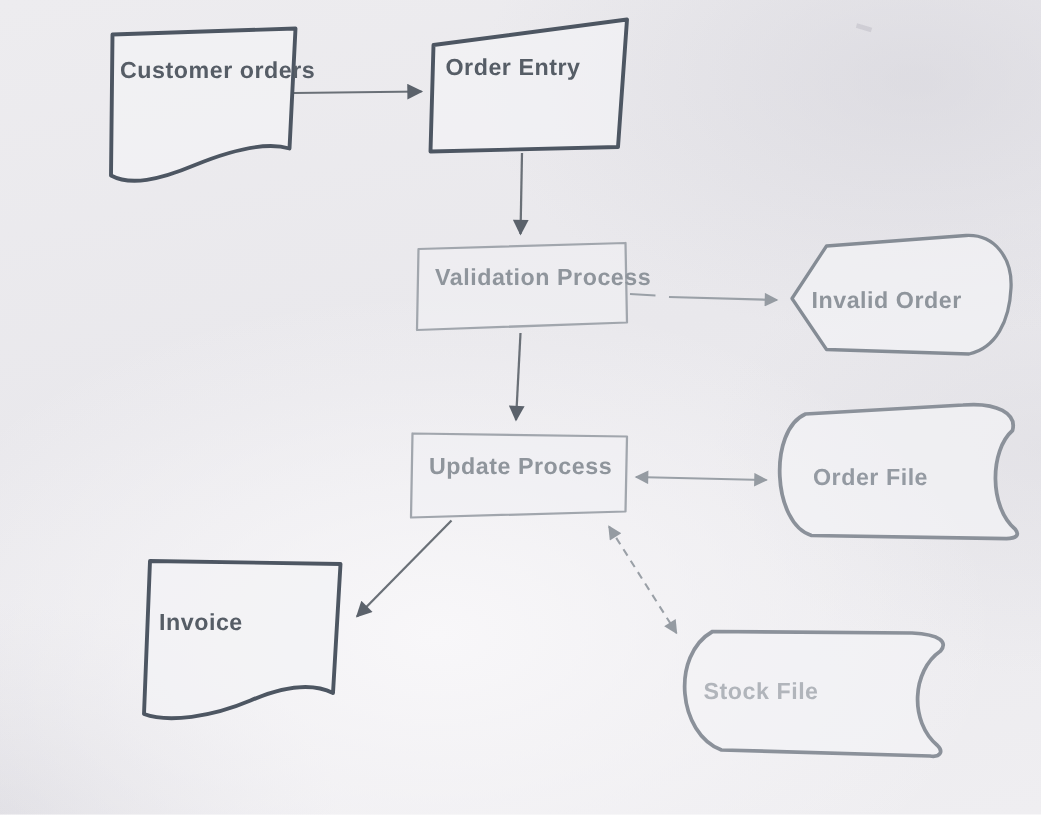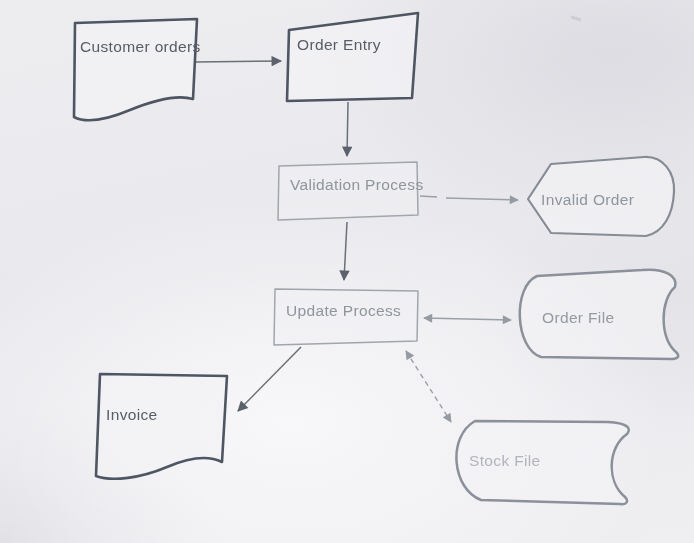--- a/index.html
+++ b/index.html
@@ -6,21 +6,21 @@
   body{
     width:694px;height:543px;overflow:hidden;position:relative;
     font-family:"Liberation Sans","DejaVu Sans",sans-serif;
     background:
       radial-gradient(90% 70% at 42% 78%, #f8f7f9 0%, rgba(248,247,249,0) 60%),
       radial-gradient(60% 45% at 88% 10%, rgba(205,204,212,.45) 0%, rgba(205,204,212,0) 70%),
       radial-gradient(50% 40% at 0% 100%, rgba(212,211,218,.5) 0%, rgba(212,211,218,0) 65%),
       radial-gradient(45% 40% at 100% 55%, rgba(216,215,221,.4) 0%, rgba(216,215,221,0) 70%),
       linear-gradient(168deg, #edecef 0%, #e9e8ec 45%, #efeef1 100%);
   }
-  .page{position:absolute;inset:0;}
+  .page{position:absolute;inset:0;font-weight:bold;}
   svg{position:absolute;left:0;top:0;}
   
   .shape{fill:#f3f3f5;fill-opacity:.72;}
   .outline-dark{stroke:#4d5662;stroke-width:2.6;stroke-linejoin:round;}
   .outline-gray{stroke:#8b919a;stroke-width:2.5;stroke-linejoin:round;}
   .outline-display{stroke:#858c95;stroke-width:2.2;stroke-linejoin:round;}
   .outline-light{stroke:#a1a6ad;stroke-width:1.5;stroke-linejoin:round;fill:#f1f1f4;fill-opacity:.55;}
   .edge-dark{stroke:#6a7077;stroke-width:1.5;fill:none;}
   .edge-gray{stroke:#9aa0a7;stroke-width:1.4;fill:none;}
   .edge-dashed{stroke-dasharray:5 4;}

